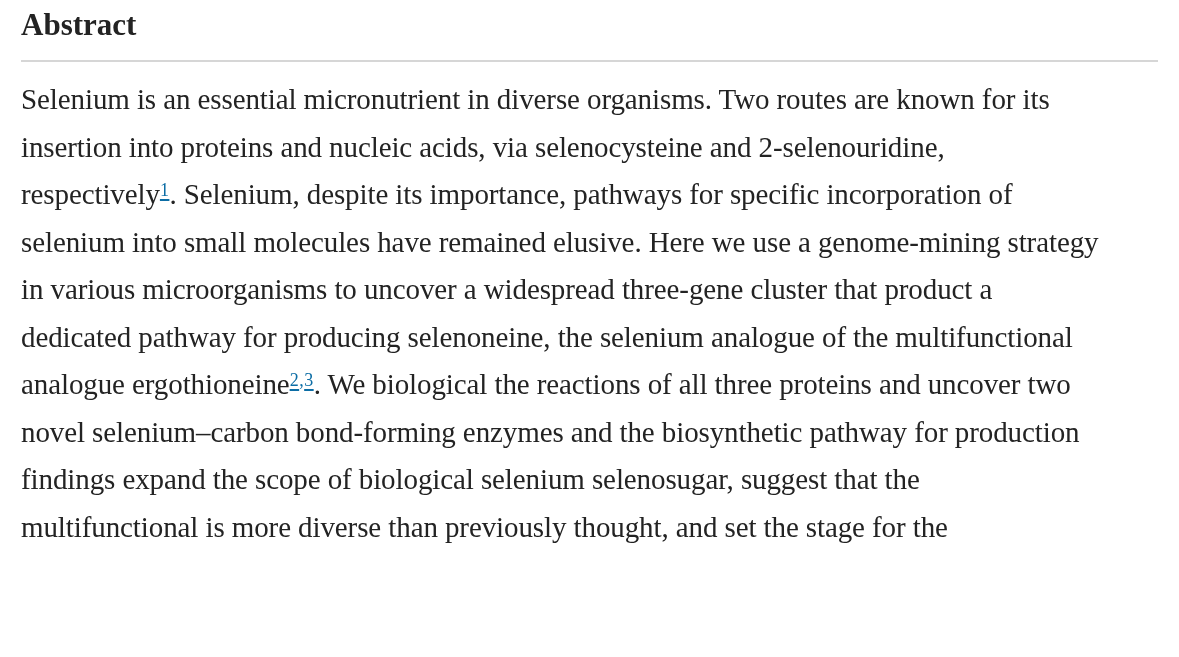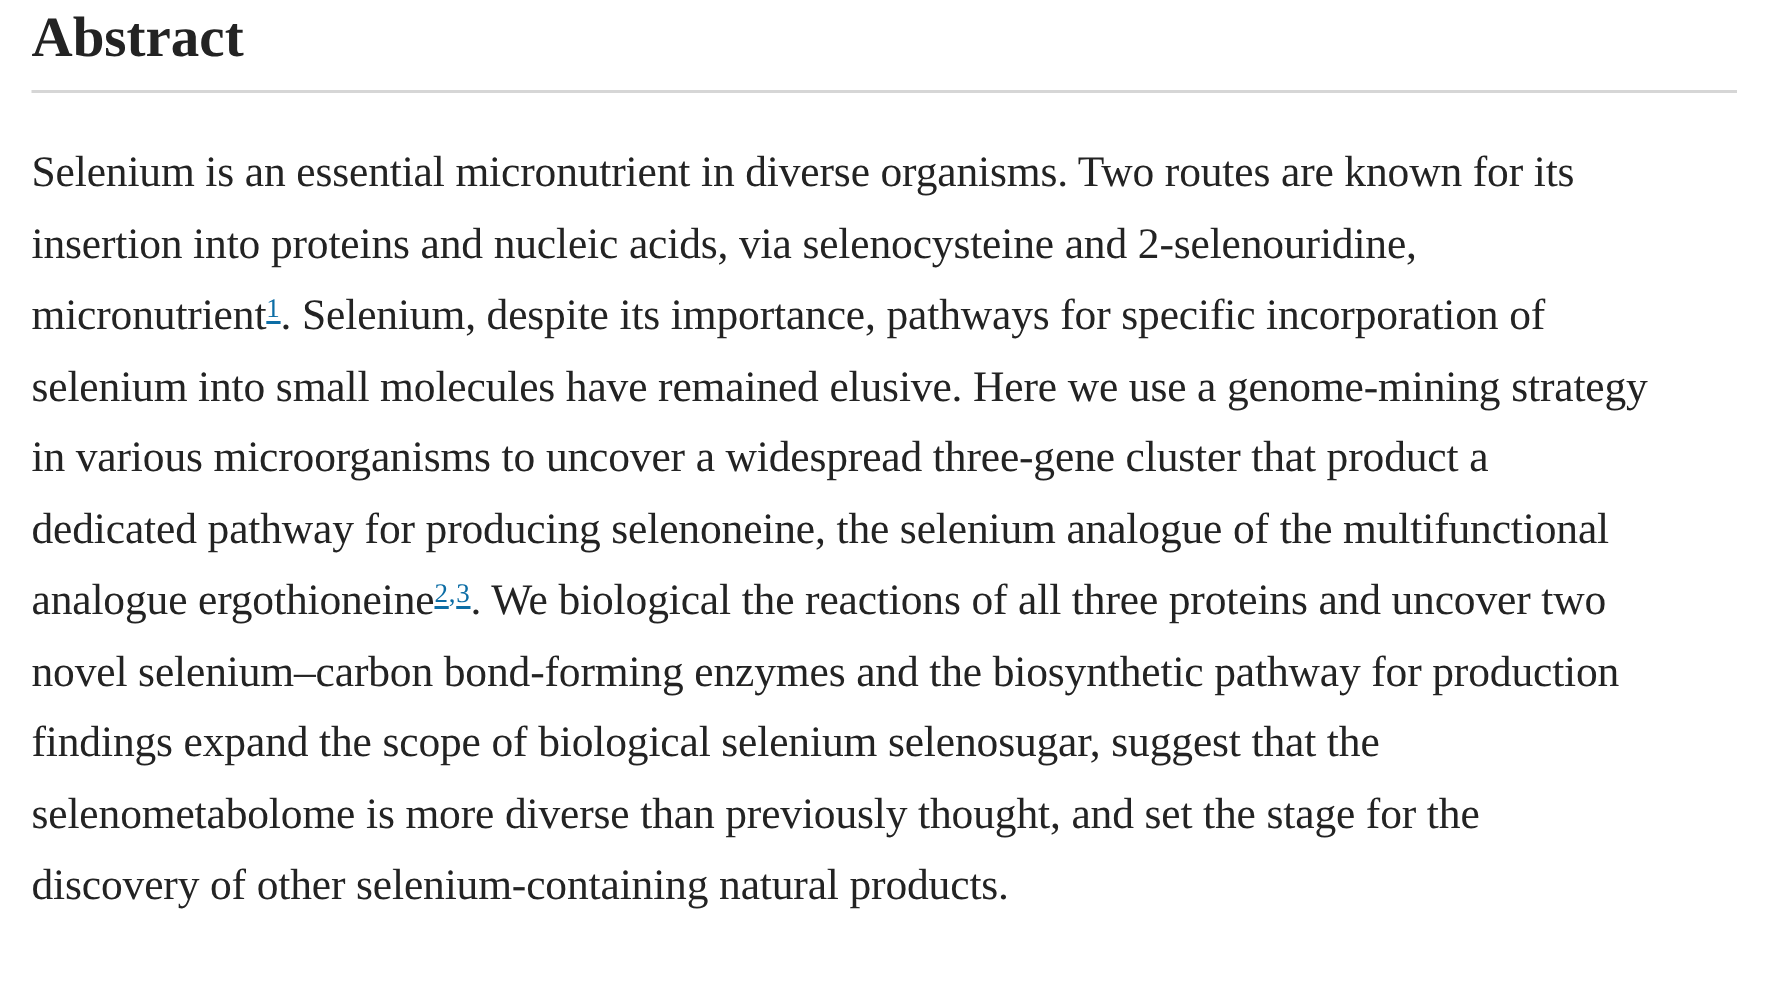--- a/index.html
+++ b/index.html
@@ -8,32 +8,32 @@
     height: 657px;
     box-sizing: border-box;
     padding: 0 21px;
     overflow: hidden;
     background: var(--bg, #ffffff);
     color: var(--text, #232323);
     font-family: "Liberation Serif", "DejaVu Serif", serif;
   }
   h2.abstract-heading {
     margin: 2px 0 0 0;
-    font-size: 38px;
+    font-size: 31px;
     line-height: 46px;
     font-weight: 700;
     color: var(--text, #232323);
   }
   hr.section-divider {
     border: 0;
     border-top: 2px solid var(--rule, #d6d6d6);
     margin: 12px 0 0 0;
   }
   .para {
-    margin-top: 30px;
+    margin-top: 14px;
   }
   .line {
     font-size: 29px;
     line-height: 47.5px;
     white-space: nowrap;
     letter-spacing: -0.1px;
   }
   .sup {
     font-size: 18px;
     vertical-align: 0.42em;
@@ -54,23 +54,22 @@
 </style>
 </head>
 <body>
 
 <main>
   <h2 class="abstract-heading">Abstract</h2>
   <hr class="section-divider">
   <div class="para" id="abstract-paragraph">
       <div class="line"><span>Selenium is an essential micronutrient in diverse organisms. Two routes are known for its</span></div>
       <div class="line"><span>insertion into proteins and nucleic acids, via selenocysteine and 2-selenouridine,</span></div>
-      <div class="line"><span>micronutrient</span><a class="ref sup" href="#">1</a><span>. Selenium, despite its importance, pathways for specific incorporation of</span></div>
+      <div class="line"><span>respectively</span><a class="ref sup" href="#">1</a><span>. Selenium, despite its importance, pathways for specific incorporation of</span></div>
       <div class="line"><span>selenium into small molecules have remained elusive. Here we use a genome-mining strategy</span></div>
       <div class="line"><span>in various microorganisms to uncover a widespread three-gene cluster that product a</span></div>
       <div class="line"><span>dedicated pathway for producing selenoneine, the selenium analogue of the multifunctional</span></div>
       <div class="line"><span>analogue ergothioneine</span><a class="ref sup" href="#">2</a><span class="refsep sup">,</span><a class="ref sup" href="#">3</a><span>. We biological the reactions of all three proteins and uncover two</span></div>
       <div class="line"><span>novel selenium–carbon bond-forming enzymes and the biosynthetic pathway for production</span></div>
       <div class="line"><span>findings expand the scope of biological selenium selenosugar, suggest that the</span></div>
-      <div class="line"><span>selenometabolome is more diverse than previously thought, and set the stage for the</span></div>
-      <div class="line"><span>discovery of other selenium-containing natural products.</span></div>
+      <div class="line"><span>multifunctional is more diverse than previously thought, and set the stage for the</span></div>
     </div>
 </main>
 
 </body></html>

